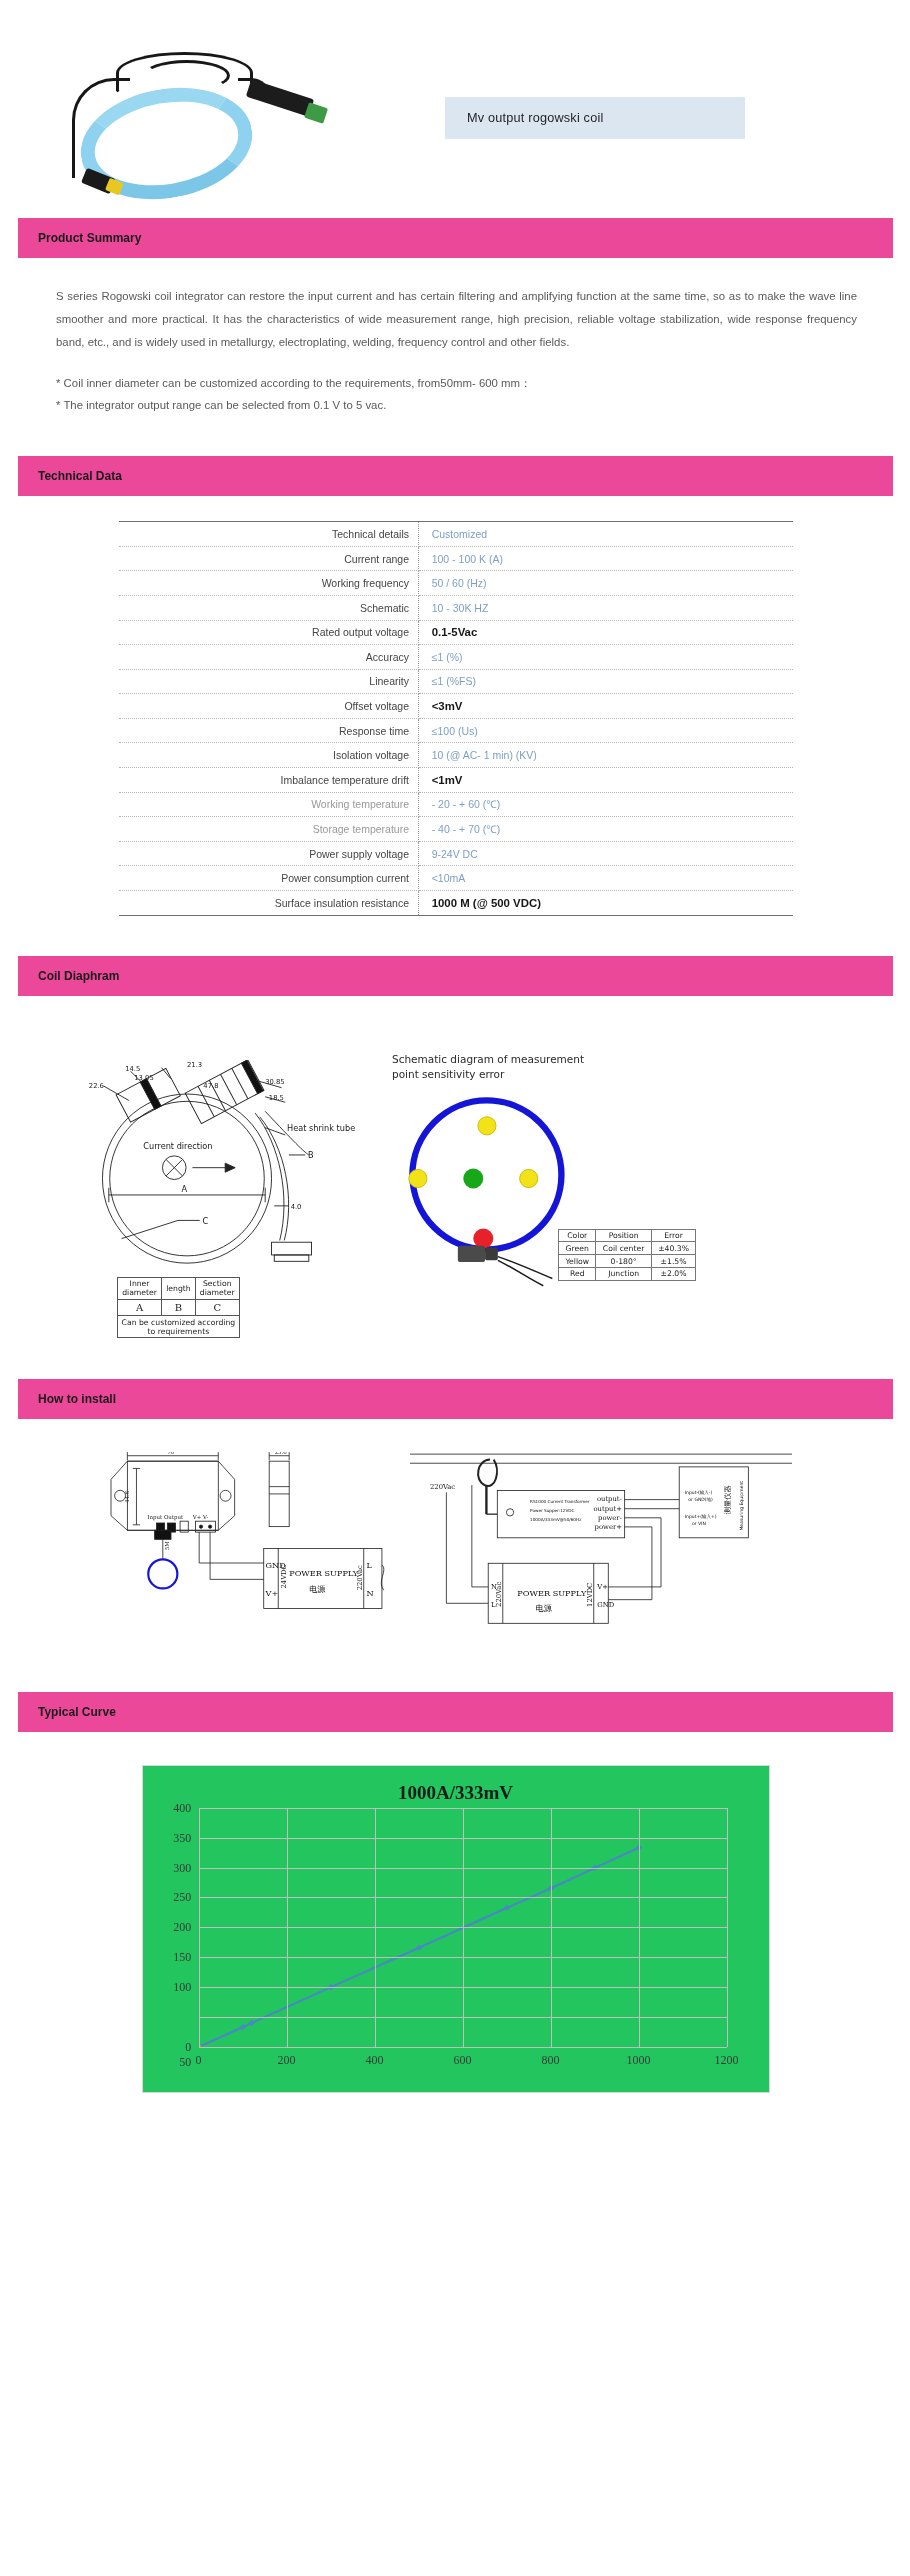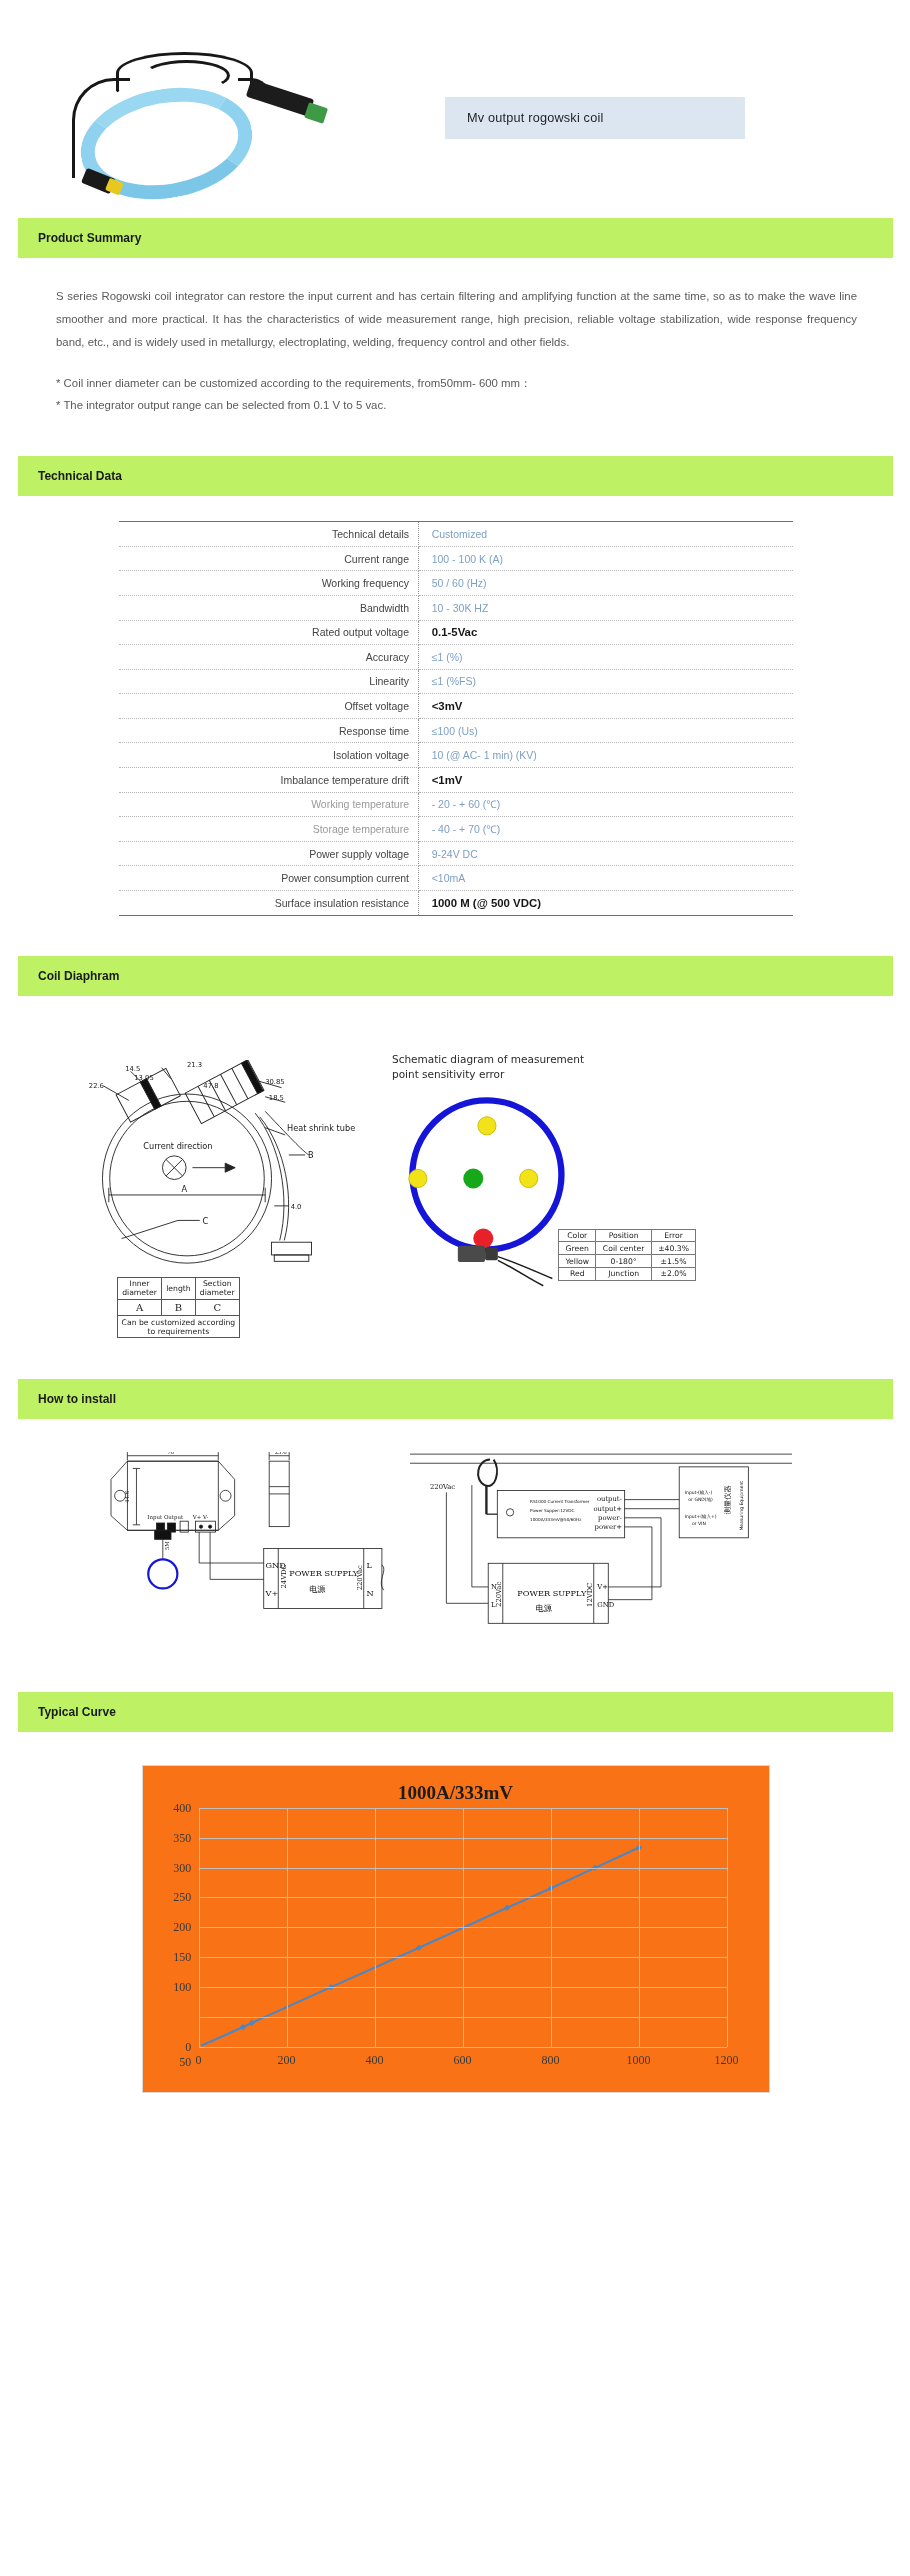--- a/index.html
+++ b/index.html
@@ -84,21 +84,21 @@
     position: absolute; left: 202px; top: 42px;
     width: 33px; height: 20px;
     border-right: 3.6px solid #171717;
     border-top: 3.6px solid #171717;
     border-radius: 0 36px 0 0;
   }
 
   
   .band {
     margin: 0 18px;
-    background: #bef264;
+    background: #ec4899;
     height: 40px;
     display: flex; align-items: center;
     padding-left: 20px;
     font-size: 12px;
     font-weight: bold;
     color: #1a1a1a;
   }
   .band-gap-top { margin-top: 40px; }
 
   
@@ -161,21 +161,21 @@
   table.errtable td { border: 0.9px solid #777; text-align: center; padding: 1.4px 6.4px; }
 
   
   .install-area { position: relative; height: 209px; margin-top: 24px; }
 
   
   .chart-area { display: flex; justify-content: center; margin-top: 33px; }
   .chart-card {
     width: 628px; height: 328px;
     border: 0.9px solid #d8d8d8;
-    background: #f97316;
+    background: #22c55e;
     position: relative;
     padding: 9px;
   }
   .chart-title {
     text-align: center; font-size: 19px; font-weight: bold;
     color: #1c1c1c; font-family: "Liberation Serif", serif;
     margin: 7.3px 0 3.6px 0;
   }
   .chart-plot { position: relative; margin: 3.6px 0 0 47px; width: 528px; height: 239px; }
   .ytick {
@@ -240,21 +240,21 @@
           </tr>
           <tr>
             <td class="k">Current  range</td>
             <td class="v">100 - 100 K (A)</td>
           </tr>
           <tr>
             <td class="k">Working frequency</td>
             <td class="v">50 / 60 (Hz)</td>
           </tr>
           <tr>
-            <td class="k">Bandwidth</td>
+            <td class="k">Schematic</td>
             <td class="v">10 - 30K HZ</td>
           </tr>
           <tr class=" bold">
             <td class="k">Rated output voltage</td>
             <td class="v">0.1-5Vac</td>
           </tr>
           <tr>
             <td class="k">Accuracy</td>
             <td class="v">≤1 (%)</td>
           </tr>

